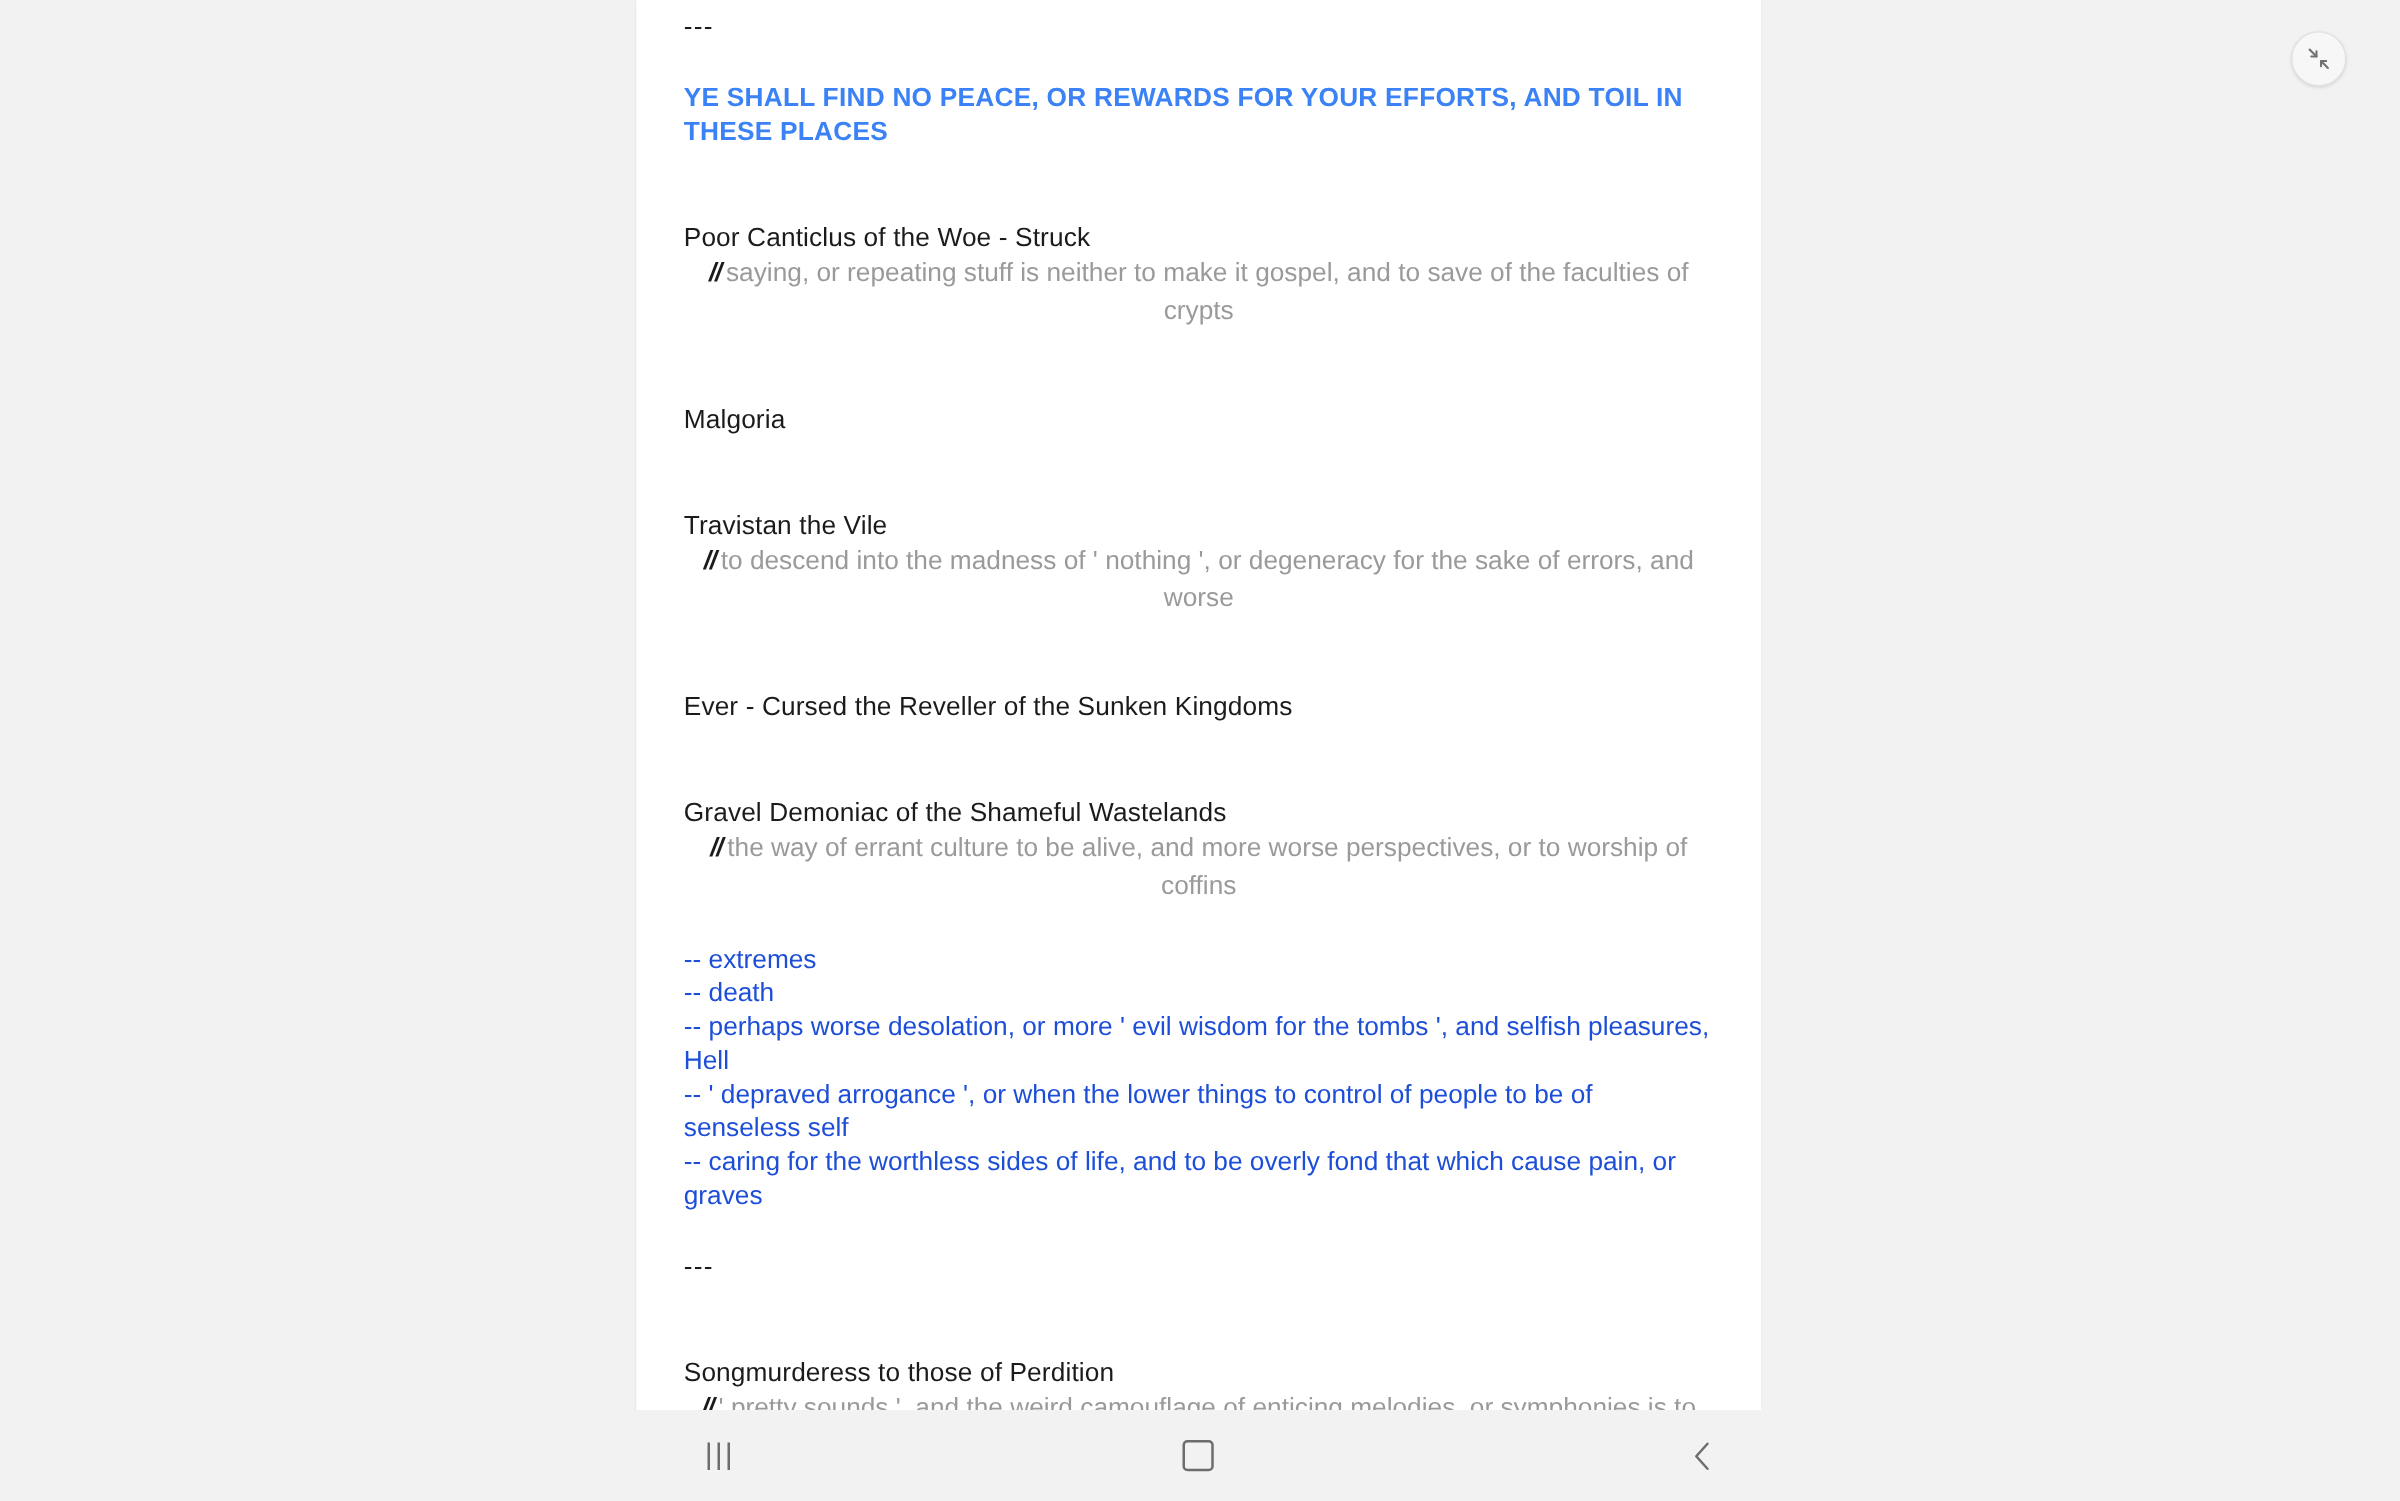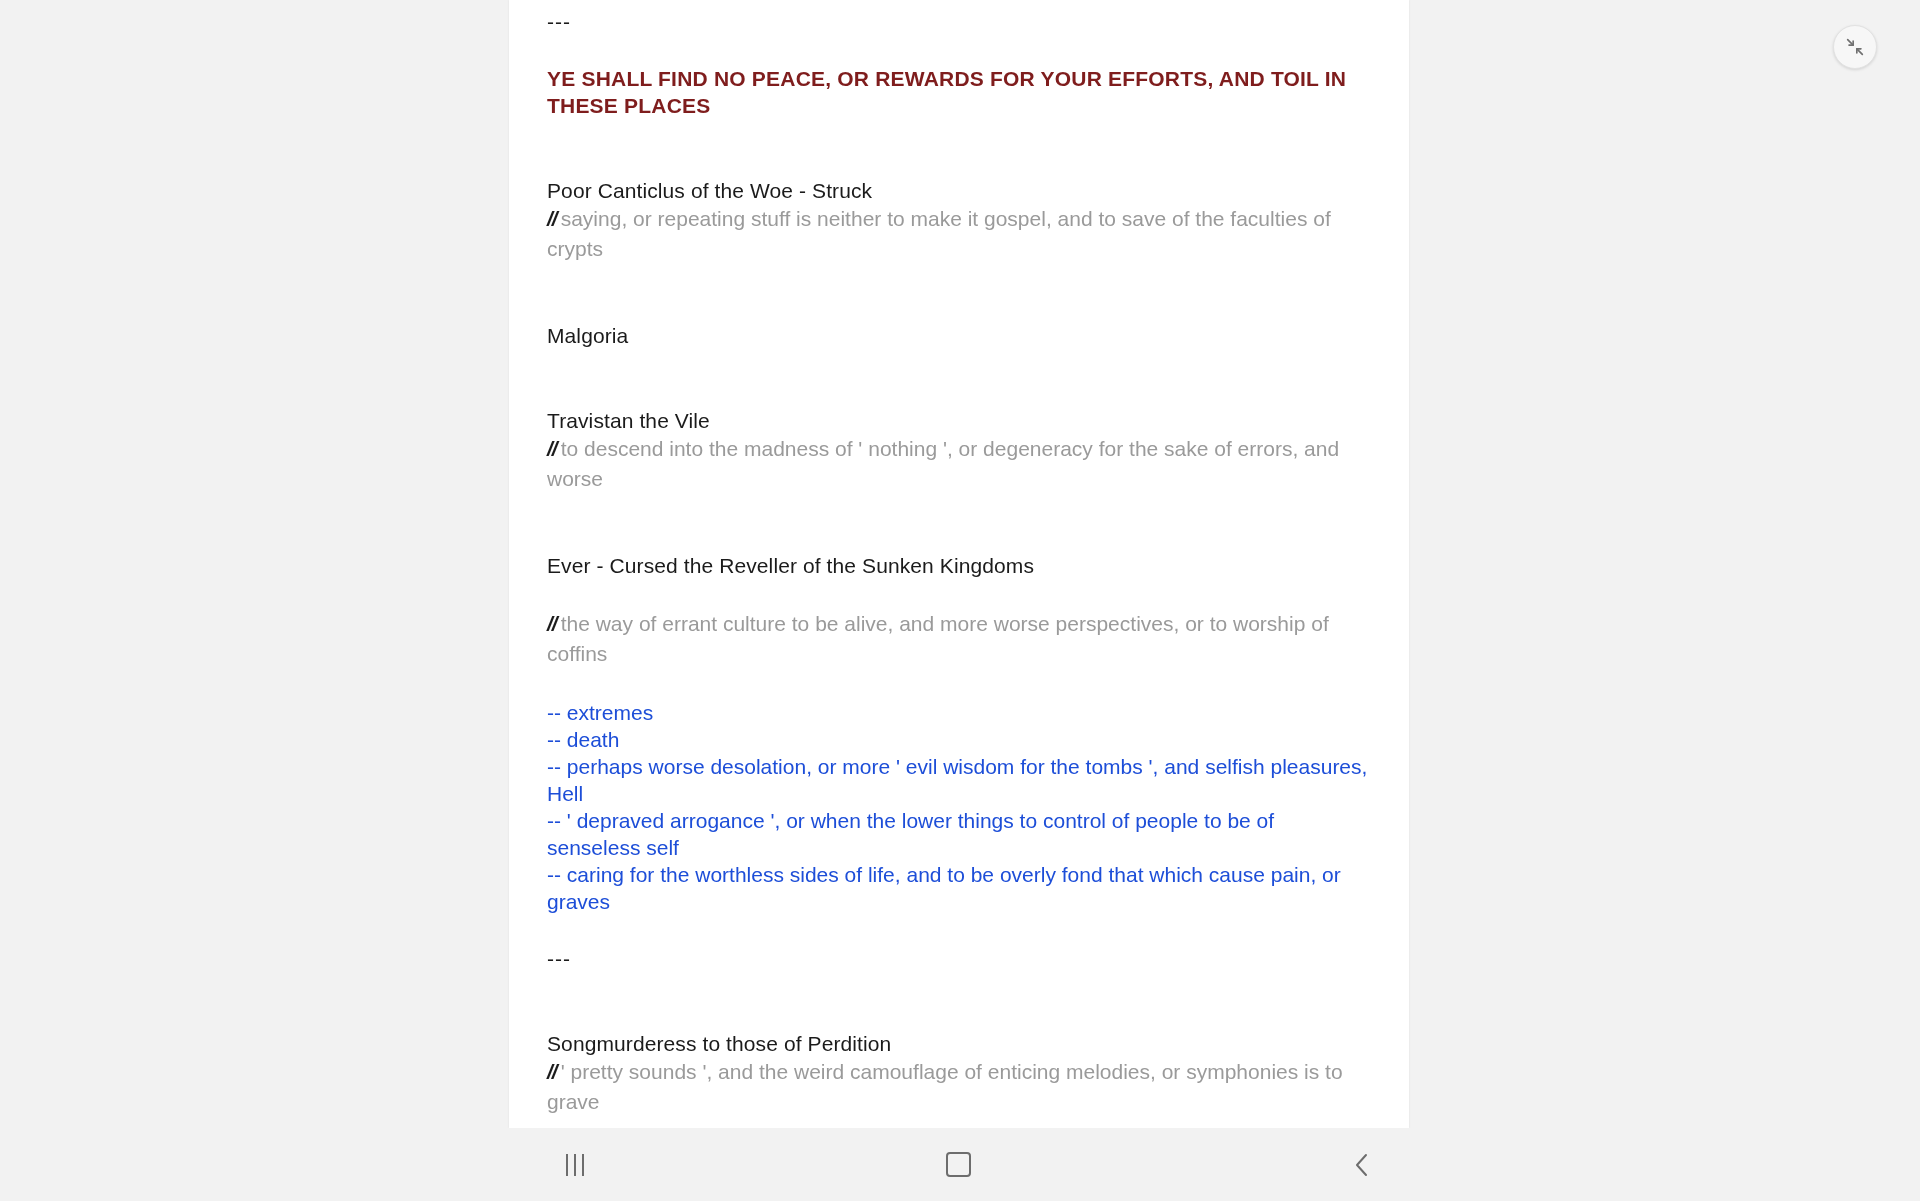--- a/index.html
+++ b/index.html
@@ -52,30 +52,31 @@
   .rule {
     font-size: 21px;
     line-height: 27px;
     color: #1b1b1b;
     letter-spacing: 1px;
   }
 
   .heading {
     font-size: 21px;
     line-height: 27px;
-    color: #7f1d1d;
+    color: #3b82f6;
     font-weight: bold;
     letter-spacing: 0.2px;
   }
 
   .comment {
     font-size: 21px;
     line-height: 30px;
     color: #9a9a9a;
     white-space: pre-wrap;
+    text-align: center;
   }
 
   .comment .slashes {
     color: #1b1b1b;
     font-weight: bold;
     font-style: italic;
     letter-spacing: -1px;
     margin-right: 4px;
   }
 
@@ -181,20 +182,21 @@
         <div class="line">Poor Canticlus of the Woe - Struck</div>
         <div class="comment"><span class="slashes">//</span><span>saying, or repeating stuff is neither to make it gospel, and to save of the faculties of crypts</span></div>
         <div style="height: 30px;"></div>
         <div class="line">Malgoria</div>
         <div style="height: 30px;"></div>
         <div class="line">Travistan the Vile</div>
         <div class="comment"><span class="slashes">//</span><span>to descend into the madness of ' nothing ', or degeneracy for the sake of errors, and worse</span></div>
         <div style="height: 30px;"></div>
         <div class="line">Ever - Cursed the Reveller of the Sunken Kingdoms</div>
         <div style="height: 30px;"></div>
+        <div class="line">Gravel Demoniac of the Shameful Wastelands</div>
         <div class="comment"><span class="slashes">//</span><span>the way of errant culture to be alive, and more worse perspectives, or to worship of coffins</span></div>
         <div style="height: 30px;"></div>
         <div class="bullet">-- extremes</div>
         <div class="bullet">-- death</div>
         <div class="bullet">-- perhaps worse desolation, or more ' evil wisdom for the tombs ', and selfish pleasures, Hell</div>
         <div class="bullet">-- ' depraved arrogance ', or when the lower things to control of people to be of senseless self</div>
         <div class="bullet">-- caring for the worthless sides of life, and to be overly fond that which cause pain, or graves</div>
         <div style="height: 30px;"></div>
         <div class="rule">---</div>
         <div style="height: 30px;"></div>

